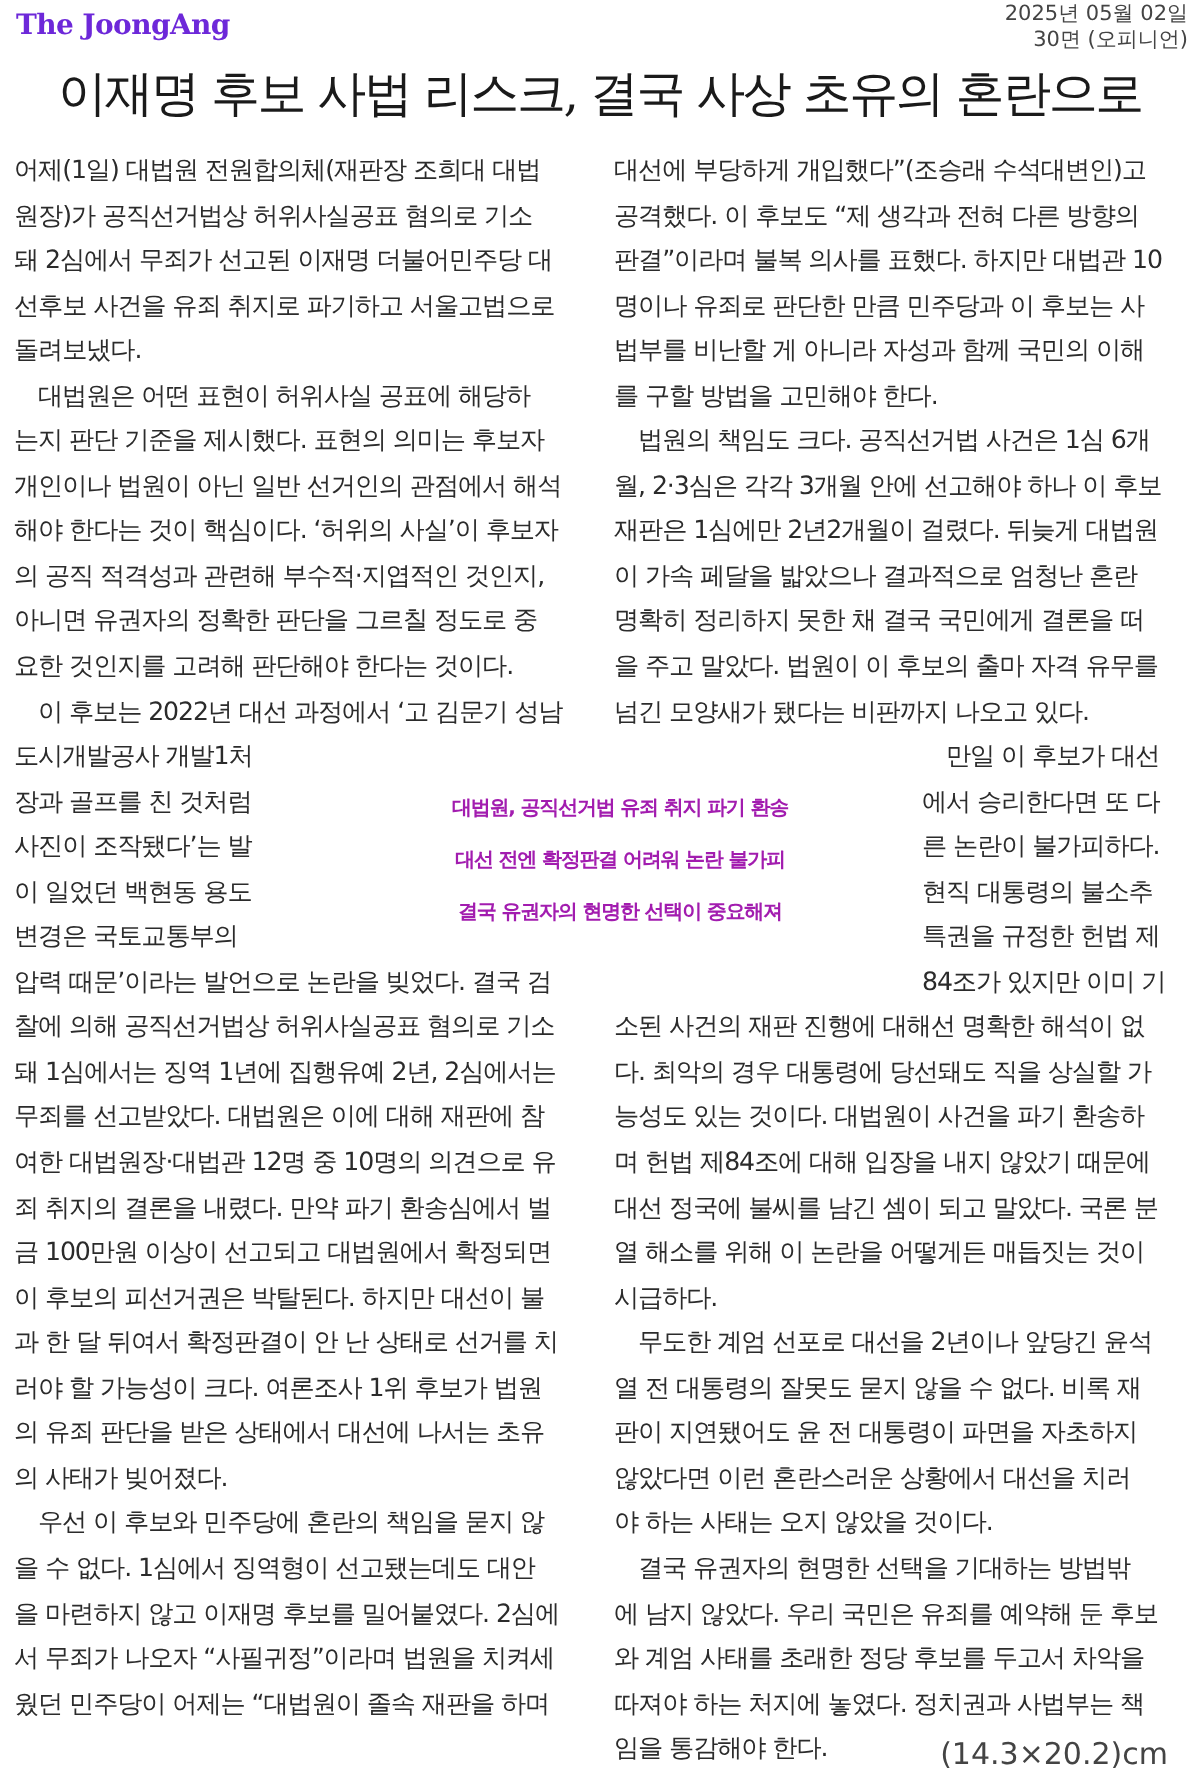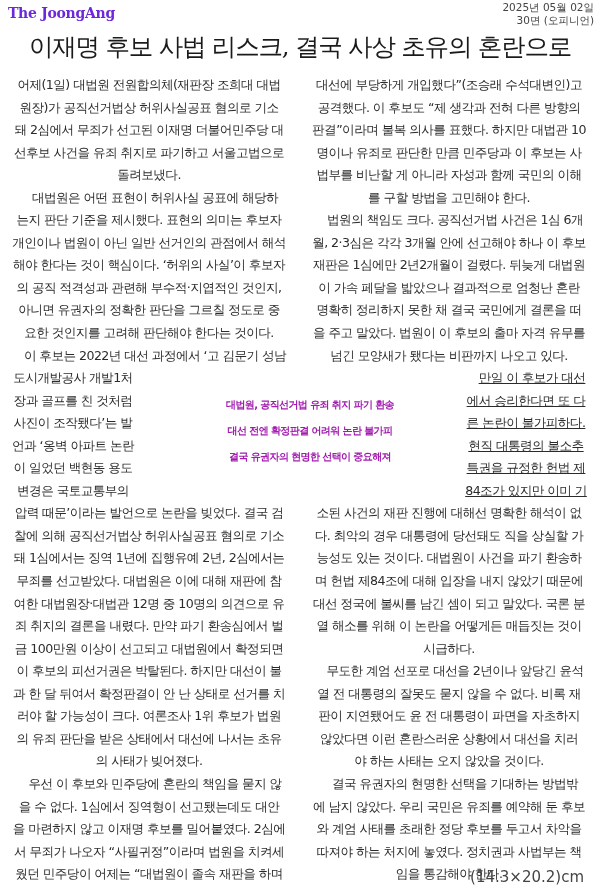--- a/index.html
+++ b/index.html
@@ -1,26 +1,26 @@
 <!DOCTYPE html>
 <html><head>
 <meta charset="utf-8">
 <style>
   html, body { margin:0; padding:0; background:#fff; }
   body { width:600px; height:890px; position:relative; overflow:hidden; font-family:"DejaVu Sans", sans-serif; color:#2a2a2a; }
   .masthead { position:absolute; left:8px; top:5px; font-family:"DejaVu Serif", serif; font-weight:bold; font-size:14px; color:#6d28d9; letter-spacing:-0.3px; }
   .dateline { position:absolute; right:6px; top:1px; text-align:right; font-size:10.5px; line-height:13px; color:#444; }
   .headline { position:absolute; left:0; width:600px; top:30px; text-align:center; font-family:"DejaVu Serif", serif; font-size:24.5px; color:#1a1a1a; letter-spacing:-1.2px; white-space:nowrap; }
-  .col { position:absolute; top:74px; font-size:12.6px; line-height:22.55px; letter-spacing:-0.55px; white-space:nowrap; color:#2b2b2b;text-align:center; }
+  .col { position:absolute; top:74px; font-size:12.6px; line-height:22.55px; letter-spacing:-0.55px; white-space:nowrap; color:#2b2b2b; }
   .col.left { left:7px; width:284px; }
   .col.right { left:307px; width:284px; }
   .line { display:block; height:22.55px; }
   .line.indent { padding-left:12px; }
   .line.narrow { width:132px; overflow:hidden; }
-  .line.rnarrow { padding-left:154px;text-decoration:underline; }
+  .line.rnarrow { padding-left:154px; }
   .pullquote { position:absolute; left:165px; top:392px; width:290px; text-align:center; font-family:"DejaVu Sans", sans-serif; font-weight:bold; font-size:10px; line-height:26px; color:#a21caf; letter-spacing:-0.6px; white-space:nowrap; }
   .size-note { position:absolute; right:16px; bottom:4px; font-size:15px; color:#444; }
 </style>
 </head>
 <body>
 
 <div class="masthead">The JoongAng</div>
 <div class="dateline">
   <div>2025년 05월 02일</div>
   <div>30면 (오피니언)</div>
@@ -38,21 +38,20 @@
   <span class="line">는지 판단 기준을 제시했다. 표현의 의미는 후보자</span>
   <span class="line">개인이나 법원이 아닌 일반 선거인의 관점에서 해석</span>
   <span class="line">해야 한다는 것이 핵심이다. ‘허위의 사실’이 후보자</span>
   <span class="line">의 공직 적격성과 관련해 부수적·지엽적인 것인지,</span>
   <span class="line">아니면 유권자의 정확한 판단을 그르칠 정도로 중</span>
   <span class="line">요한 것인지를 고려해 판단해야 한다는 것이다.</span>
   <span class="line indent">이 후보는 2022년 대선 과정에서 ‘고 김문기 성남</span>
   <span class="line narrow">도시개발공사 개발1처</span>
   <span class="line narrow">장과 골프를 친 것처럼</span>
   <span class="line narrow">사진이 조작됐다’는 발</span>
-  <span class="line narrow">언과 ‘옹벽 아파트 논란</span>
   <span class="line narrow">이 일었던 백현동 용도</span>
   <span class="line narrow">변경은 국토교통부의</span>
   <span class="line">압력 때문’이라는 발언으로 논란을 빚었다. 결국 검</span>
   <span class="line">찰에 의해 공직선거법상 허위사실공표 혐의로 기소</span>
   <span class="line">돼 1심에서는 징역 1년에 집행유예 2년, 2심에서는</span>
   <span class="line">무죄를 선고받았다. 대법원은 이에 대해 재판에 참</span>
   <span class="line">여한 대법원장·대법관 12명 중 10명의 의견으로 유</span>
   <span class="line">죄 취지의 결론을 내렸다. 만약 파기 환송심에서 벌</span>
   <span class="line">금 100만원 이상이 선고되고 대법원에서 확정되면</span>
   <span class="line">이 후보의 피선거권은 박탈된다. 하지만 대선이 불</span>

